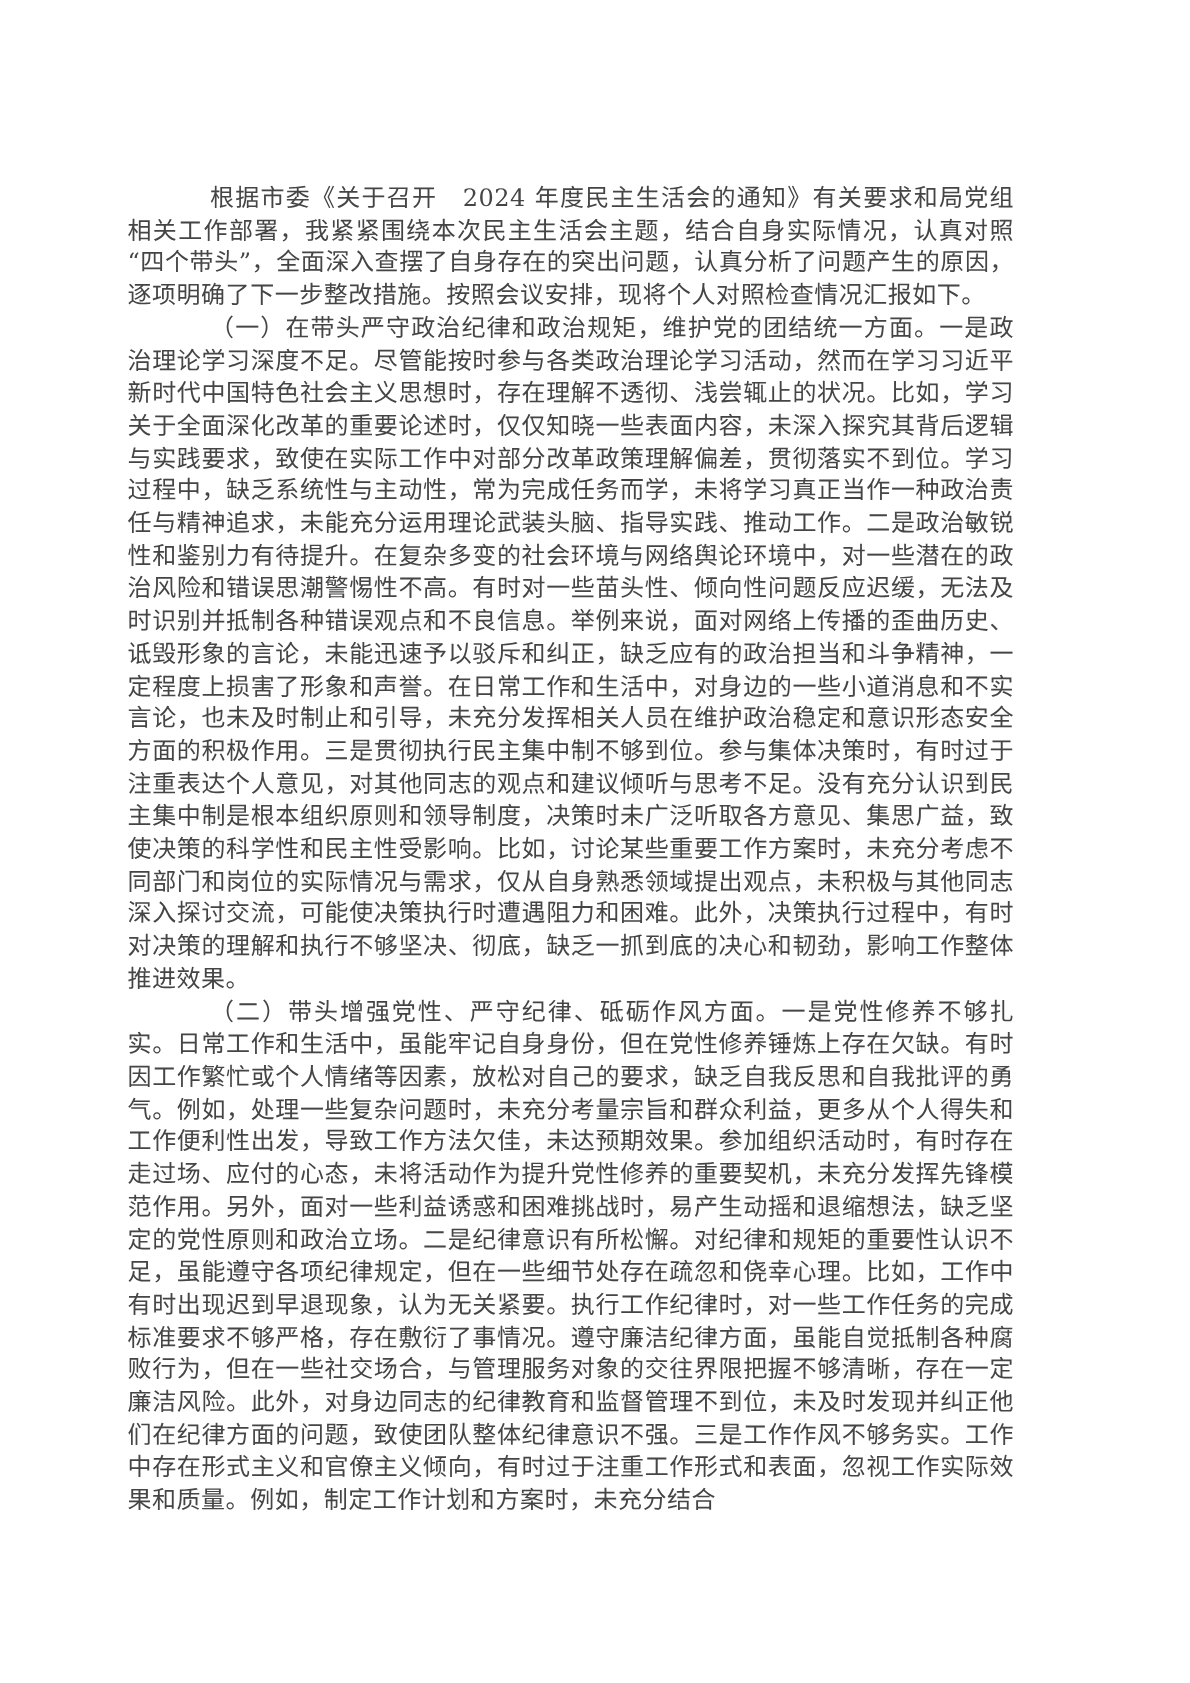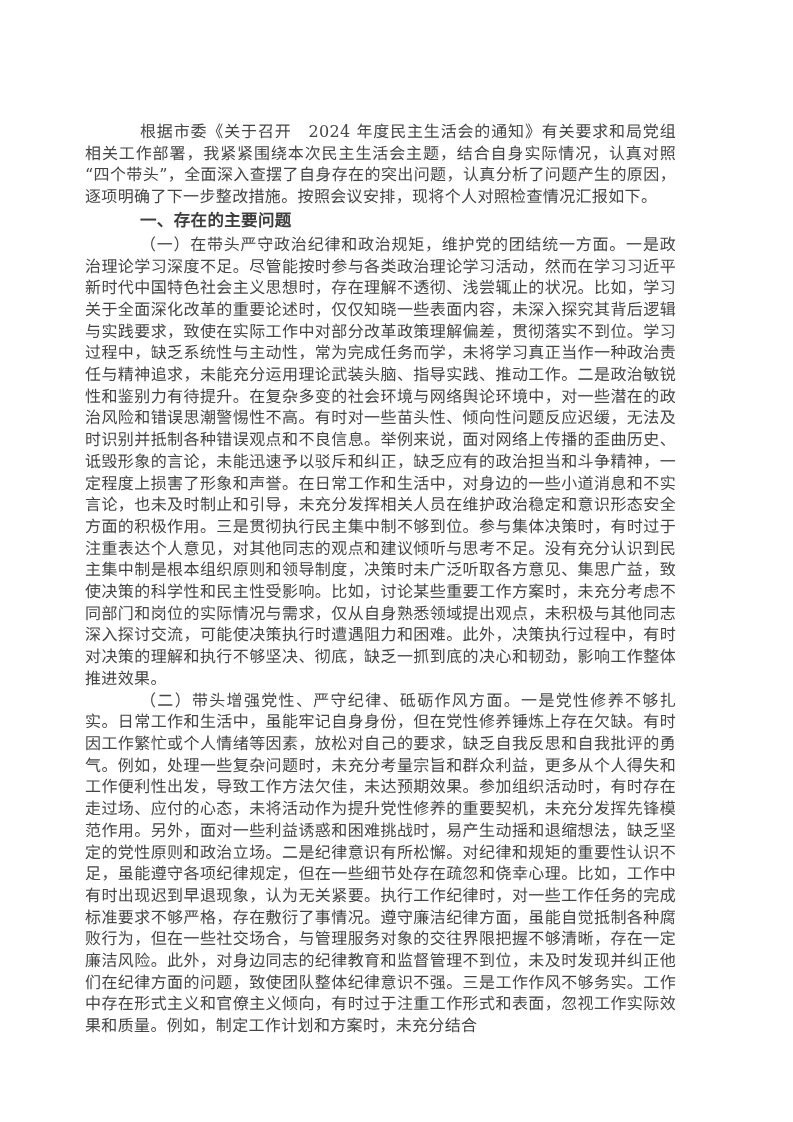--- a/index.html
+++ b/index.html
@@ -42,17 +42,16 @@
     text-indent: 55px;
     letter-spacing: 0.35px;
   }
 </style>
 </head>
 <body>
 
 <div class="page">
   <div class="content">
     <p class="body-para">根据市委《关于召开　2024 年度民主生活会的通知》有关要求和局党组相关工作部署，我紧紧围绕本次民主生活会主题，结合自身实际情况，认真对照“四个带头”，全面深入查摆了自身存在的突出问题，认真分析了问题产生的原因，逐项明确了下一步整改措施。按照会议安排，现将个人对照检查情况汇报如下。</p>
-    <h2 class="section-heading">一、存在的主要问题</h2>
     <p class="body-para">（一）在带头严守政治纪律和政治规矩，维护党的团结统一方面。一是政治理论学习深度不足。尽管能按时参与各类政治理论学习活动，然而在学习习近平新时代中国特色社会主义思想时，存在理解不透彻、浅尝辄止的状况。比如，学习关于全面深化改革的重要论述时，仅仅知晓一些表面内容，未深入探究其背后逻辑与实践要求，致使在实际工作中对部分改革政策理解偏差，贯彻落实不到位。学习过程中，缺乏系统性与主动性，常为完成任务而学，未将学习真正当作一种政治责任与精神追求，未能充分运用理论武装头脑、指导实践、推动工作。二是政治敏锐性和鉴别力有待提升。在复杂多变的社会环境与网络舆论环境中，对一些潜在的政治风险和错误思潮警惕性不高。有时对一些苗头性、倾向性问题反应迟缓，无法及时识别并抵制各种错误观点和不良信息。举例来说，面对网络上传播的歪曲历史、诋毁形象的言论，未能迅速予以驳斥和纠正，缺乏应有的政治担当和斗争精神，一定程度上损害了形象和声誉。在日常工作和生活中，对身边的一些小道消息和不实言论，也未及时制止和引导，未充分发挥相关人员在维护政治稳定和意识形态安全方面的积极作用。三是贯彻执行民主集中制不够到位。参与集体决策时，有时过于注重表达个人意见，对其他同志的观点和建议倾听与思考不足。没有充分认识到民主集中制是根本组织原则和领导制度，决策时未广泛听取各方意见、集思广益，致使决策的科学性和民主性受影响。比如，讨论某些重要工作方案时，未充分考虑不同部门和岗位的实际情况与需求，仅从自身熟悉领域提出观点，未积极与其他同志深入探讨交流，可能使决策执行时遭遇阻力和困难。此外，决策执行过程中，有时对决策的理解和执行不够坚决、彻底，缺乏一抓到底的决心和韧劲，影响工作整体推进效果。</p>
     <p class="body-para">（二）带头增强党性、严守纪律、砥砺作风方面。一是党性修养不够扎实。日常工作和生活中，虽能牢记自身身份，但在党性修养锤炼上存在欠缺。有时因工作繁忙或个人情绪等因素，放松对自己的要求，缺乏自我反思和自我批评的勇气。例如，处理一些复杂问题时，未充分考量宗旨和群众利益，更多从个人得失和工作便利性出发，导致工作方法欠佳，未达预期效果。参加组织活动时，有时存在走过场、应付的心态，未将活动作为提升党性修养的重要契机，未充分发挥先锋模范作用。另外，面对一些利益诱惑和困难挑战时，易产生动摇和退缩想法，缺乏坚定的党性原则和政治立场。二是纪律意识有所松懈。对纪律和规矩的重要性认识不足，虽能遵守各项纪律规定，但在一些细节处存在疏忽和侥幸心理。比如，工作中有时出现迟到早退现象，认为无关紧要。执行工作纪律时，对一些工作任务的完成标准要求不够严格，存在敷衍了事情况。遵守廉洁纪律方面，虽能自觉抵制各种腐败行为，但在一些社交场合，与管理服务对象的交往界限把握不够清晰，存在一定廉洁风险。此外，对身边同志的纪律教育和监督管理不到位，未及时发现并纠正他们在纪律方面的问题，致使团队整体纪律意识不强。三是工作作风不够务实。工作中存在形式主义和官僚主义倾向，有时过于注重工作形式和表面，忽视工作实际效果和质量。例如，制定工作计划和方案时，未充分结合</p>
   </div>
 </div>
 
 </body></html>

